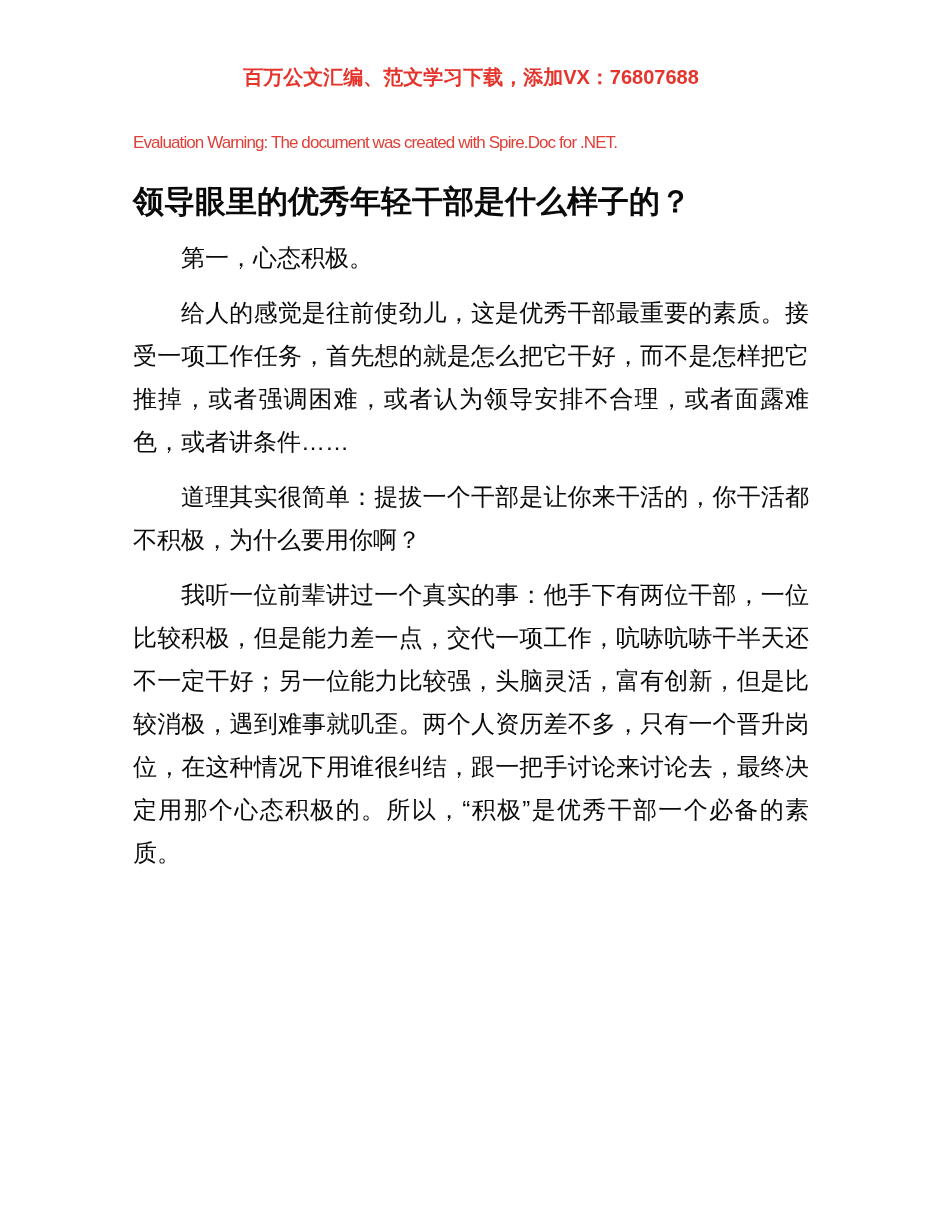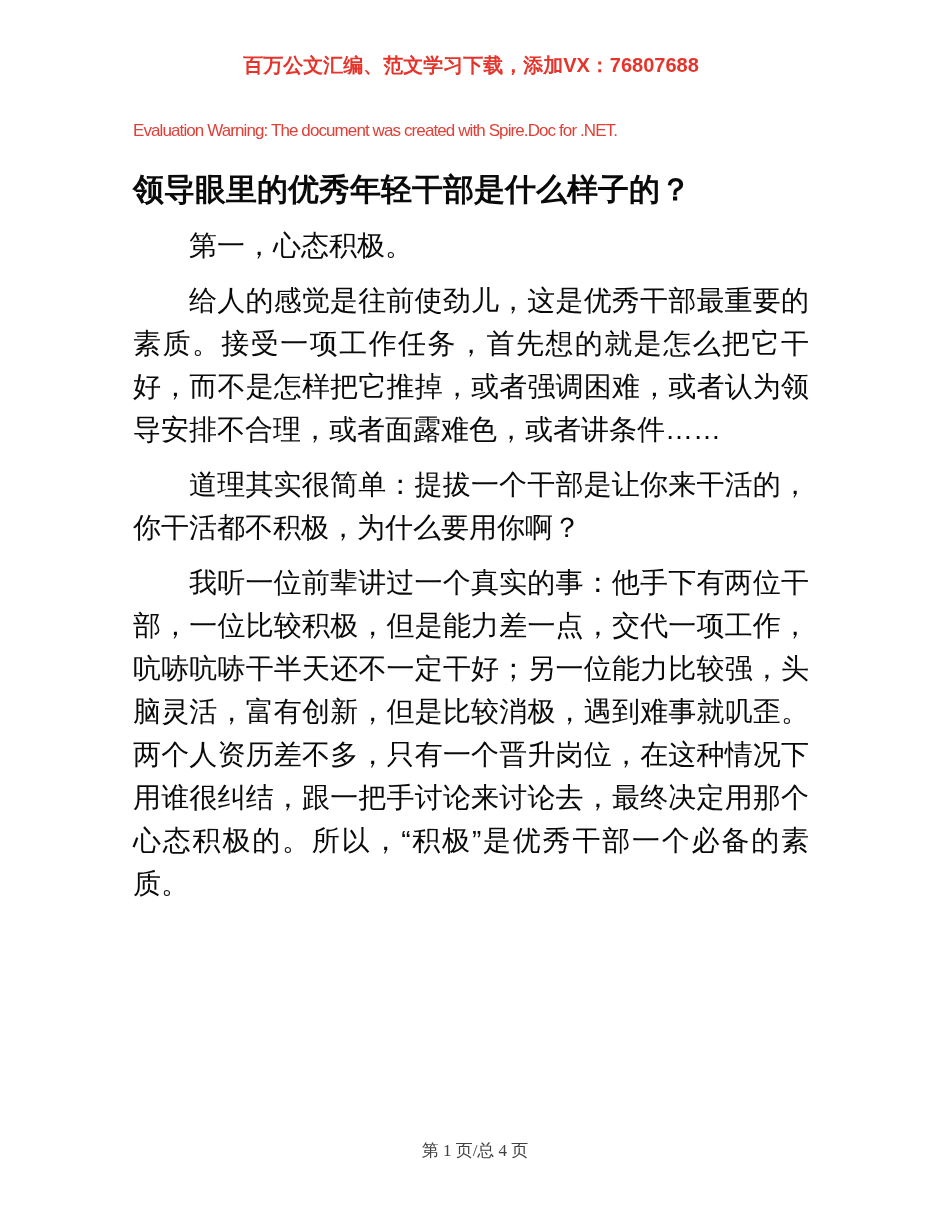--- a/index.html
+++ b/index.html
@@ -14,21 +14,21 @@
     width: 950px;
     height: 1230px;
     position: relative;
     box-sizing: border-box;
     padding: 0 141px 0 133px;
     background: var(--bg);
     font-family: "Liberation Sans", sans-serif;
     overflow: hidden;
   }
   .promo {
-    margin: 0;
+    margin: 12px;
     padding-top: 53px;
     text-align: center;
     color: var(--promo-red);
     font-size: 20px;
     font-weight: bold;
     line-height: 24px;
   }
   .warning {
     margin-top: 44px;
     color: var(--warning-red);
@@ -41,21 +41,21 @@
   .title {
     margin: 27px 0 0 0;
     color: var(--ink);
     font-size: 31px;
     line-height: 44px;
     font-weight: bold;
   }
   .body-text { margin-top: 12px; }
   .para {
     margin: 0 0 12px 0;
-    font-size: 28px;
+    font-size: 24px;
     line-height: 43px;
     color: var(--ink);
     text-align: justify;
     text-indent: 2em;
   }
   .footer {
     position: absolute;
     top: 1141px;
     left: 0;
     width: 100%;
@@ -76,14 +76,13 @@
 
   <h1 class="title">领导眼里的优秀年轻干部是什么样子的？</h1>
 
   <div class="body-text">
       <p class="para">第一，心态积极。</p>
       <p class="para">给人的感觉是往前使劲儿，这是优秀干部最重要的素质。接受一项工作任务，首先想的就是怎么把它干好，而不是怎样把它推掉，或者强调困难，或者认为领导安排不合理，或者面露难色，或者讲条件……</p>
       <p class="para">道理其实很简单：提拔一个干部是让你来干活的，你干活都不积极，为什么要用你啊？</p>
       <p class="para">我听一位前辈讲过一个真实的事：他手下有两位干部，一位比较积极，但是能力差一点，交代一项工作，吭哧吭哧干半天还不一定干好；另一位能力比较强，头脑灵活，富有创新，但是比较消极，遇到难事就叽歪。两个人资历差不多，只有一个晋升岗位，在这种情况下用谁很纠结，跟一把手讨论来讨论去，最终决定用那个心态积极的。所以，“积极”是优秀干部一个必备的素质。</p>
     </div>
 
-  <div class="footer">第 1 页/总 4 页</div>
 </div>
 
 </body></html>

